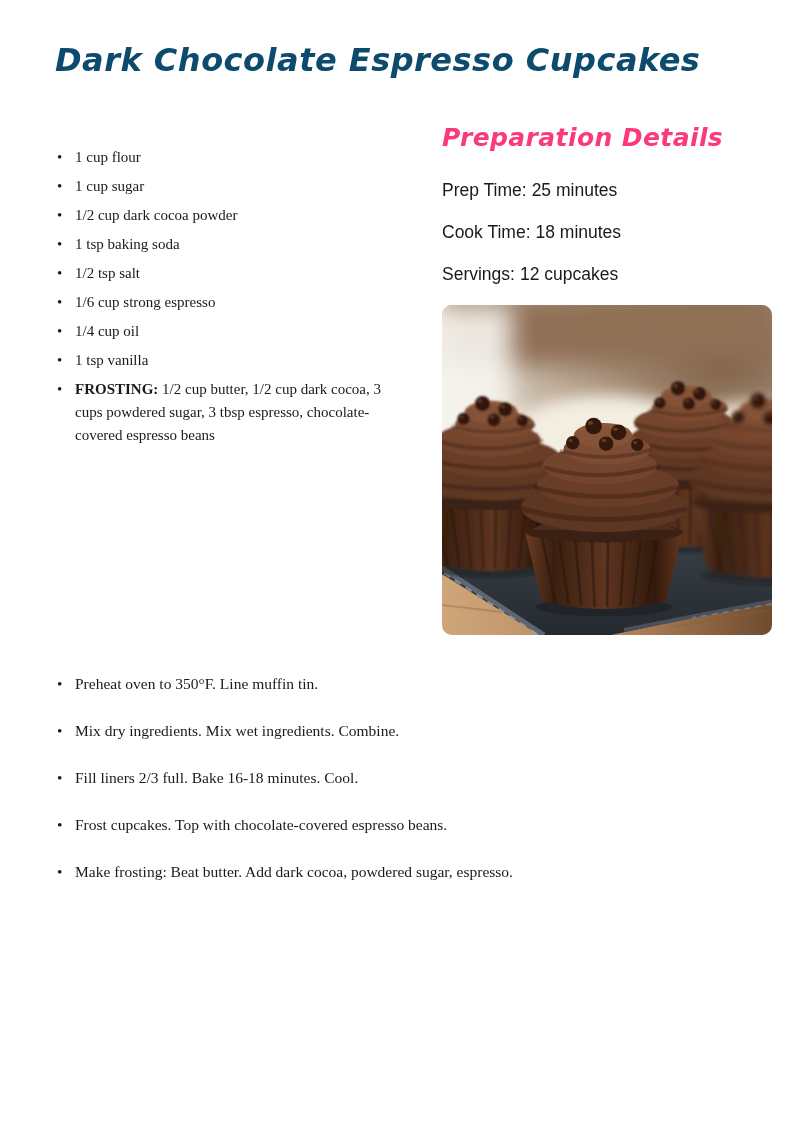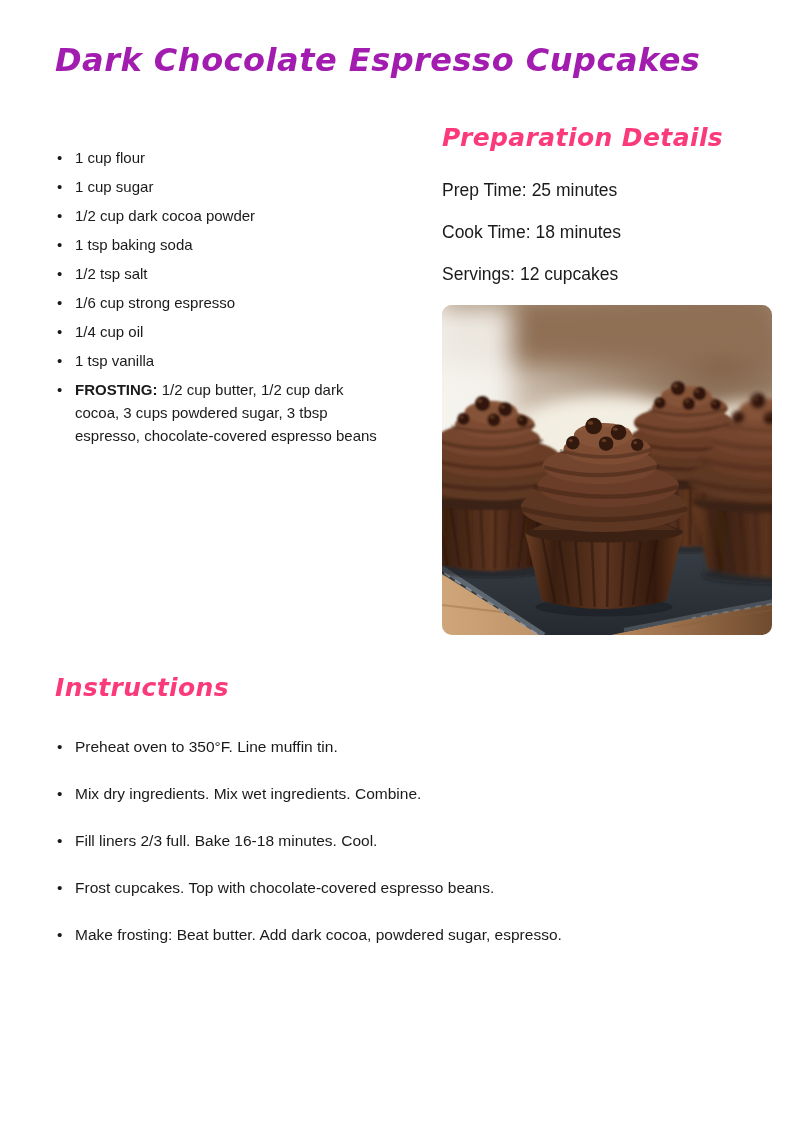--- a/index.html
+++ b/index.html
@@ -13,21 +13,21 @@
     overflow: hidden;
   }
   .page { padding: 40px 52px 0 55px; }
 
   h1.title {
     font-family: "DejaVu Sans", sans-serif;
     font-style: italic;
     font-weight: 700;
     font-size: 32px;
     line-height: 1.25;
-    color: #a21caf;
+    color: #0c4a6e;
     letter-spacing: 0.5px;
   }
   h2.section-heading {
     font-family: "DejaVu Sans", sans-serif;
     font-style: italic;
     font-weight: 700;
     font-size: 25px;
     line-height: 1.25;
     color: #fb3a7b;
     letter-spacing: 0.4px;
@@ -38,20 +38,21 @@
   .col-right { width: 330px; flex: 0 0 330px; margin-left: 24px; }
 
   ul.bullet-list { list-style: none; }
   ul.ingredients-list { margin-top: 24px; }
   ul.bullet-list li {
     position: relative;
     padding-left: 20px;
     font-size: 15px;
     line-height: 23px;
     margin-bottom: 6px;
+    font-family: Liberation Serif, serif;
   }
   ul.bullet-list li::before {
     content: "\2022";
     position: absolute;
     left: 2px;
     top: 0;
   }
   ul.bullet-list li strong { font-weight: 700; }
   ul.bullet-list li strong:empty { display: none; }
 
@@ -218,21 +219,20 @@
           <use href="#cc" transform="translate(245,240) scale(0.9)" filter="url(#b1)"></use>
           <use href="#cc" transform="translate(326,270)" filter="url(#b2)"></use>
           <use href="#cc" transform="translate(162,302) scale(1.04)"></use>
         </svg>
       </div>
     </div>
 
   </div>
 
   <div class="instructions-block">
-    <h2 class="section-heading">Instructions</h2>
     <ul class="bullet-list instructions-list">
       <li>Preheat oven to 350°F. Line muffin tin.</li>
       <li>Mix dry ingredients. Mix wet ingredients. Combine.</li>
       <li>Fill liners 2/3 full. Bake 16-18 minutes. Cool.</li>
       <li>Frost cupcakes. Top with chocolate-covered espresso beans.</li>
       <li>Make frosting: Beat butter. Add dark cocoa, powdered sugar, espresso.</li>
     </ul>
   </div>
 
 </div>

